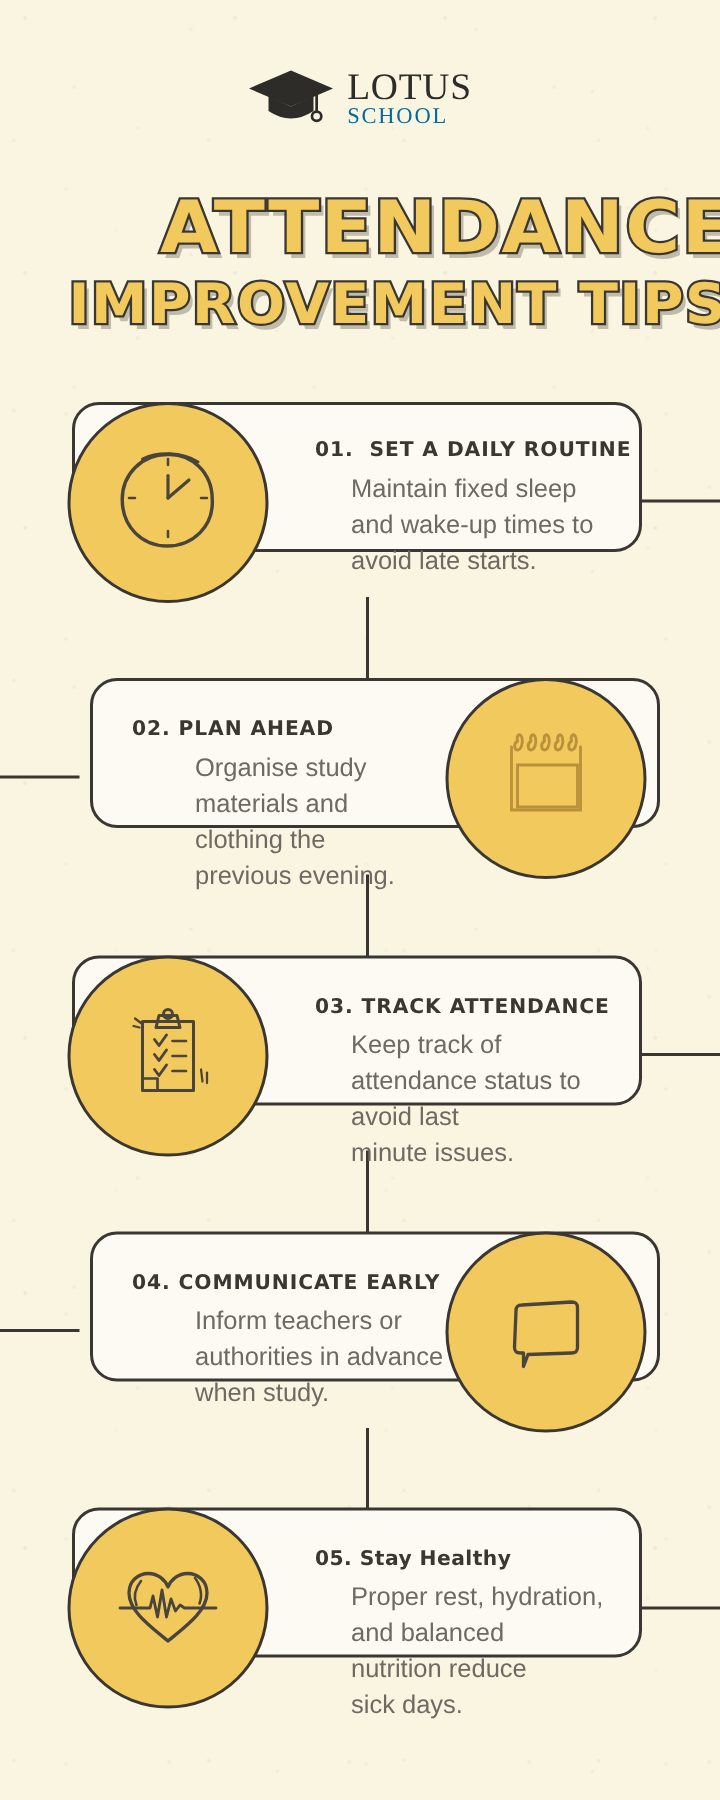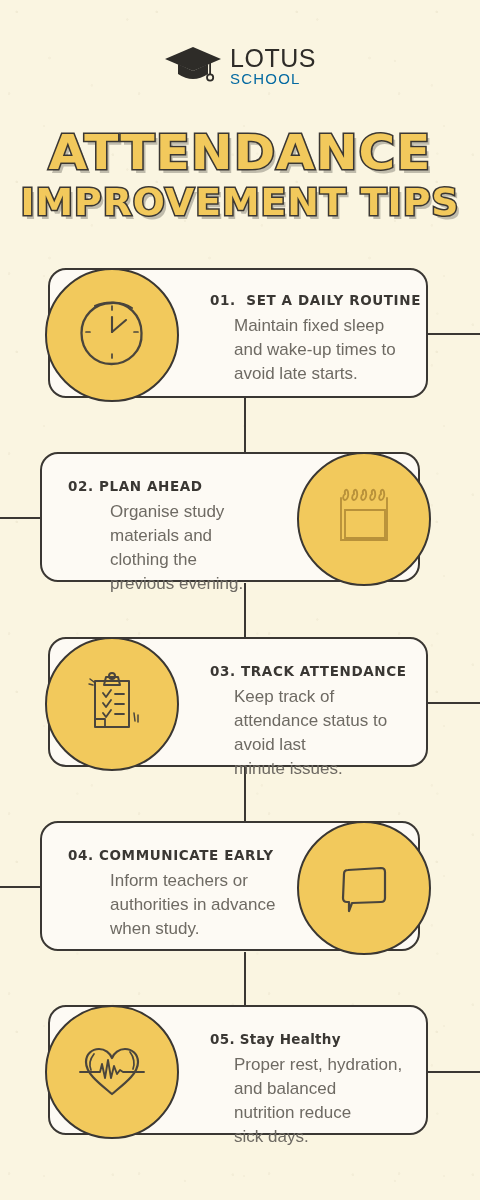--- a/index.html
+++ b/index.html
@@ -44,40 +44,41 @@
     display: flex;
     align-items: center;
     justify-content: center;
     gap: 8px;
   }
   .logo-mark { display: block; }
   .logo-words {
     display: flex;
     flex-direction: column;
     line-height: .92;
+    font-family: Liberation Serif, serif;
   }
   .logo-lotus {
     font-size: 25px;
     letter-spacing: .5px;
     color: #2e2c28;
     font-weight: 400;
   }
   .logo-school {
     font-size: 15px;
     letter-spacing: 1.2px;
     color: #0369a1;
     font-weight: 400;
     margin-top: 2px;
   }
 
   .title-wrap {
     position: absolute;
     left: 0; right: 0;
     top: 128px;
-    text-align: center;
+    text-align: right;
   }
   .title-line {
     font-family: "DejaVu Sans", sans-serif;
     font-weight: bold;
     color: #f2c95c;
     letter-spacing: 1px;
     line-height: 1;
     -webkit-text-stroke: 3px #3a3733;
     paint-order: stroke fill;
     text-shadow: 3px 4px 0 rgba(58,55,51,.30);
@@ -94,24 +95,24 @@
   .conn-h { height: 2px; }
   .conn-v { width: 2px; }
 
   
   .card {
     position: absolute;
     box-sizing: border-box;
     background: #fdfaf4;
     border: 2px solid #3a3733;
     border-radius: 18px;
-    height: 130px;
+    height: 100px;
   }
   .card-left  { left: 48px;  width: 380px; }
-  .card-right { left: 40px;  width: 380px; padding-left: 26px; }
+  .card-right { left: 60px;  width: 380px; padding-left: 26px; }
 
   .bubble {
     position: absolute;
     width: 130px;
     height: 130px;
     border-radius: 50%;
     background: #f2c95c;
     border: 2px solid #3a3733;
     display: flex;
     align-items: center;

